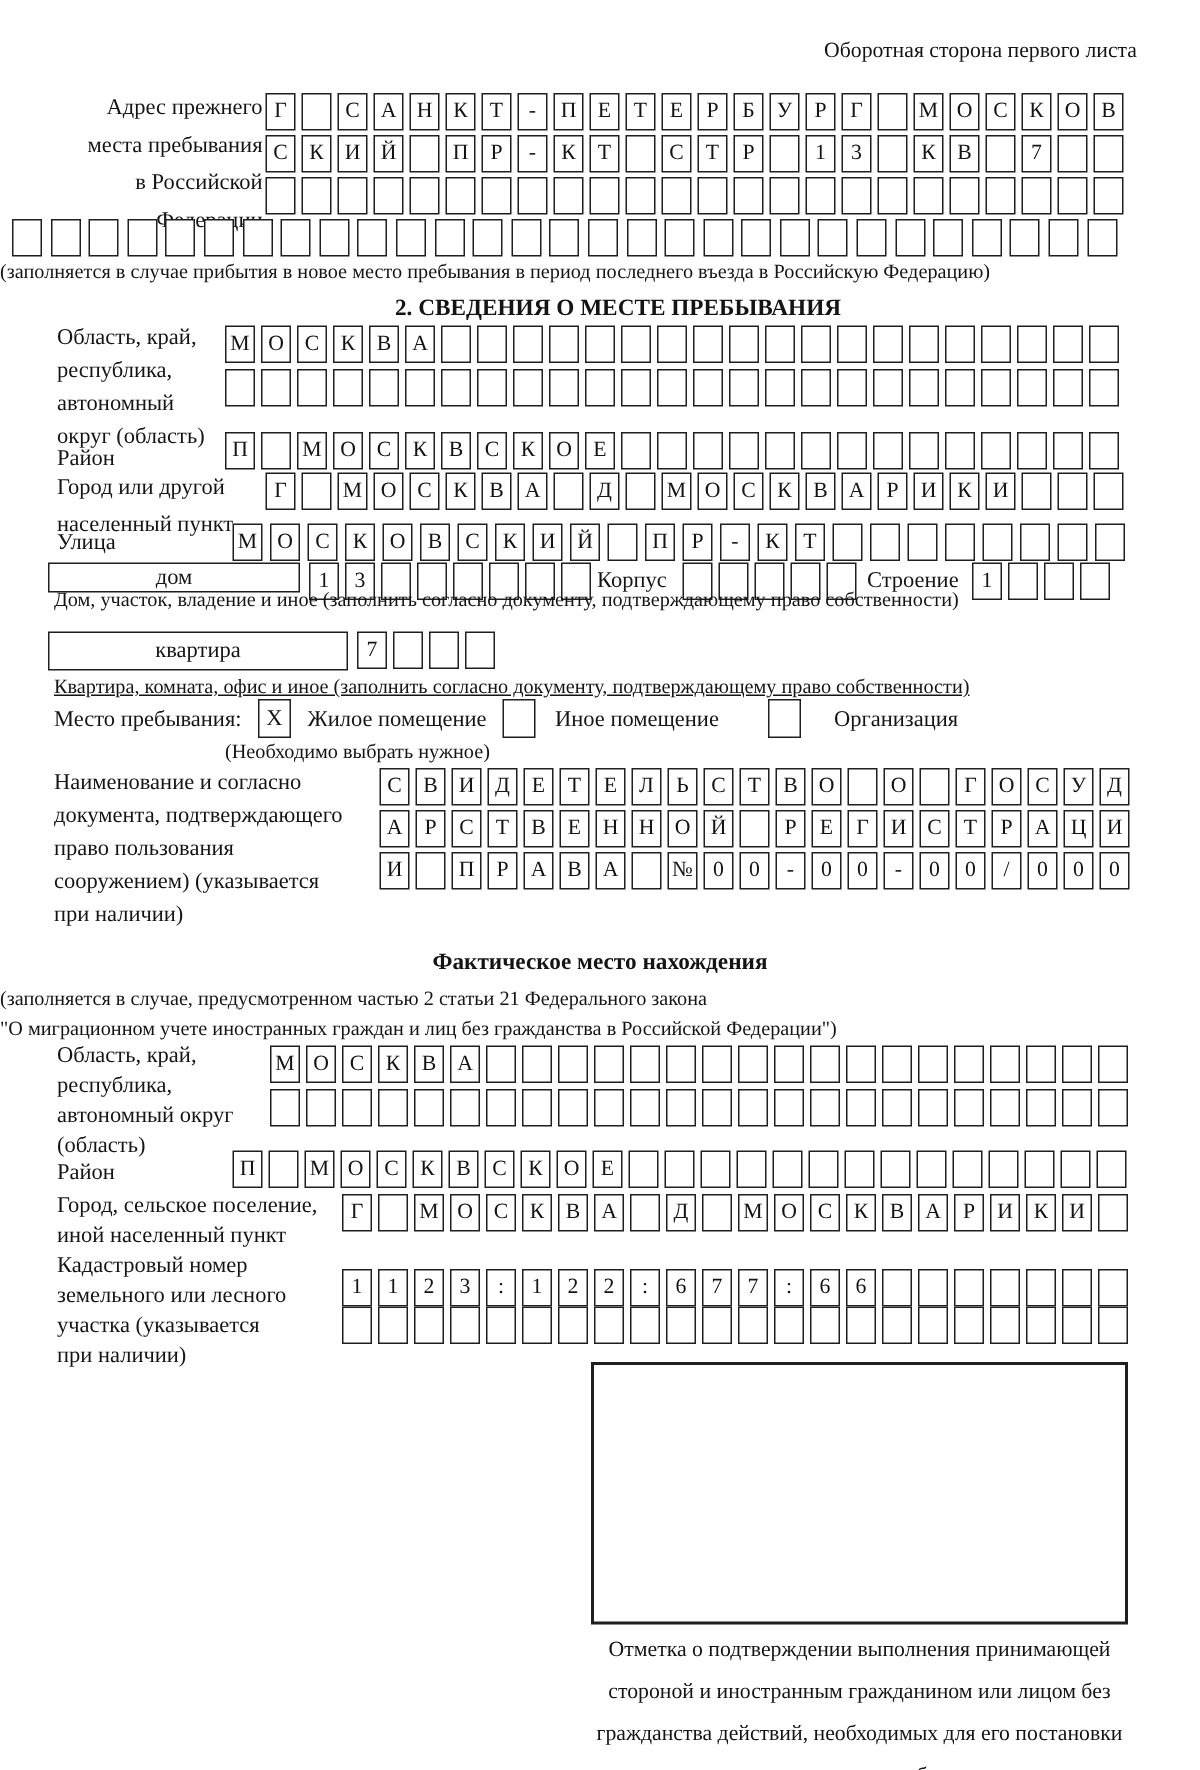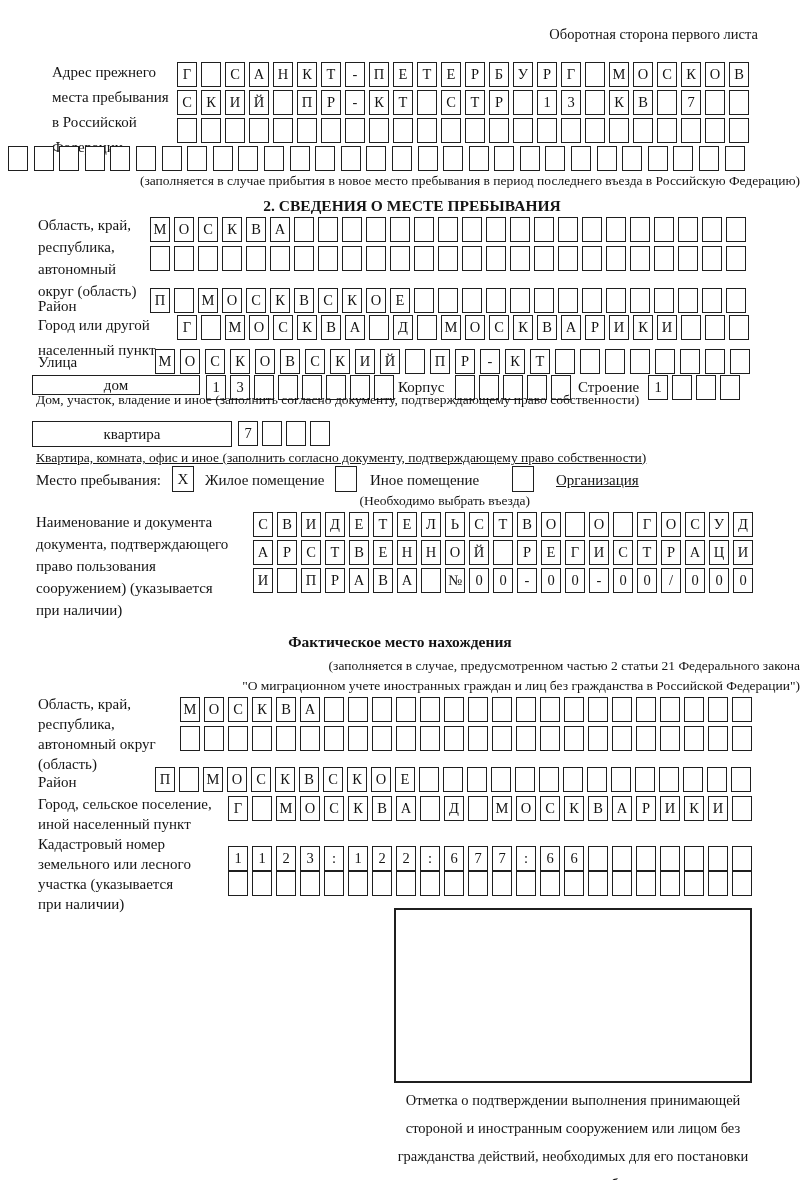--- a/index.html
+++ b/index.html
@@ -5,21 +5,21 @@
   html,body{margin:0;padding:0;background:#fff;}
   .page{
     position:relative;width:800px;height:1180px;background:#ffffff;
     font-family:"Liberation Serif","DejaVu Serif",serif;color:#141414;overflow:hidden;
   }
   .abs{position:absolute;}
   .label{font-size:15px;line-height:25px;}
   .lh22{line-height:22px;}
   .lh20{line-height:20px;}
   .note{font-size:13.5px;}
-  .center{text-align:right;}
+  .center{text-align:left;}
   .title{font-weight:bold;font-size:15.5px;text-align:center;}
   .cells{display:flex;gap:4px;}
   .cell{
     box-sizing:border-box;flex:0 0 20px;width:20px;height:25px;
     border:1.6px solid #1f1f1f;display:flex;align-items:center;justify-content:center;
     font-size:14.5px;background:#fff;
   }
   .longbox{
     box-sizing:border-box;border:1.6px solid #1f1f1f;display:flex;align-items:center;justify-content:center;
     font-size:15px;background:#fff;
@@ -31,21 +31,21 @@
   .stampbox{box-sizing:border-box;border:2px solid #1f1f1f;background:#fff;}
   .caption{font-size:14.5px;line-height:28px;text-align:center;}
 </style>
 </head>
 <body>
 
 <div class="page">
 
   <div class="abs" style="top:26px;right:42px;font-size:14.5px;">Оборотная сторона первого листа</div>
 
-  <div class="abs label" style="left:52px;top:60px;width:135px;">
+  <div class="abs label" style="left:40px;top:60px;width:135px;text-align:right;">
       <div>Адрес прежнего</div>
       <div>места пребывания</div>
       <div>в Российской</div>
       <div>Федерации</div>
     </div>
   <div class="abs cells" style="left:177px;top:62px;">
       <span class="cell">Г</span>
       <span class="cell"></span>
       <span class="cell">С</span>
       <span class="cell">А</span>
@@ -342,25 +342,25 @@
       <span class="cell"></span>
     </div>
   <div class="abs note" style="left:36px;top:450px;text-decoration:underline;">Квартира, комната, офис и иное (заполнить согласно документу, подтверждающему право собственности)</div>
 
   <div class="abs label" style="left:36px;top:468px;">Место пребывания:</div>
   <div class="abs chk" style="left:172px;top:466px;">X</div>
   <div class="abs label" style="left:205px;top:468px;">Жилое помещение</div>
   <div class="abs chk" style="left:335px;top:466px;"></div>
   <div class="abs label" style="left:370px;top:468px;">Иное помещение</div>
   <div class="abs chk" style="left:512px;top:466px;"></div>
-  <div class="abs label" style="left:556px;top:468px;text-decoration:underline;">Организация</div>
-  <div class="abs note center" style="left:150px;top:493px;width:380px;">(Необходимо выбрать въезда)</div>
+  <div class="abs label" style="left:556px;top:468px;">Организация</div>
+  <div class="abs note center" style="left:150px;top:493px;width:380px;">(Необходимо выбрать нужное)</div>
 
   <div class="abs label lh22" style="left:36px;top:511px;width:215px;">
-      <div>Наименование и документа</div>
+      <div>Наименование и согласно</div>
       <div>документа, подтверждающего</div>
       <div>право пользования</div>
       <div>сооружением) (указывается</div>
       <div>при наличии)</div>
     </div>
   <div class="abs cells" style="left:253px;top:512px;">
       <span class="cell">С</span>
       <span class="cell">В</span>
       <span class="cell">И</span>
       <span class="cell">Д</span>
@@ -603,18 +603,18 @@
       <span class="cell"></span>
       <span class="cell"></span>
       <span class="cell"></span>
       <span class="cell"></span>
       <span class="cell"></span>
     </div>
 
   <div class="abs stampbox" style="left:394px;top:908px;width:358px;height:175px;"></div>
   <div class="abs caption" style="left:363px;top:1086px;width:420px;">
       <div>Отметка о подтверждении выполнения принимающей</div>
-      <div>стороной и иностранным сооружением или лицом без</div>
+      <div>стороной и иностранным гражданином или лицом без</div>
       <div>гражданства действий, необходимых для его постановки</div>
       <div>на учет по месту пребывания</div>
     </div>
 
 </div>
 
 </body></html>

